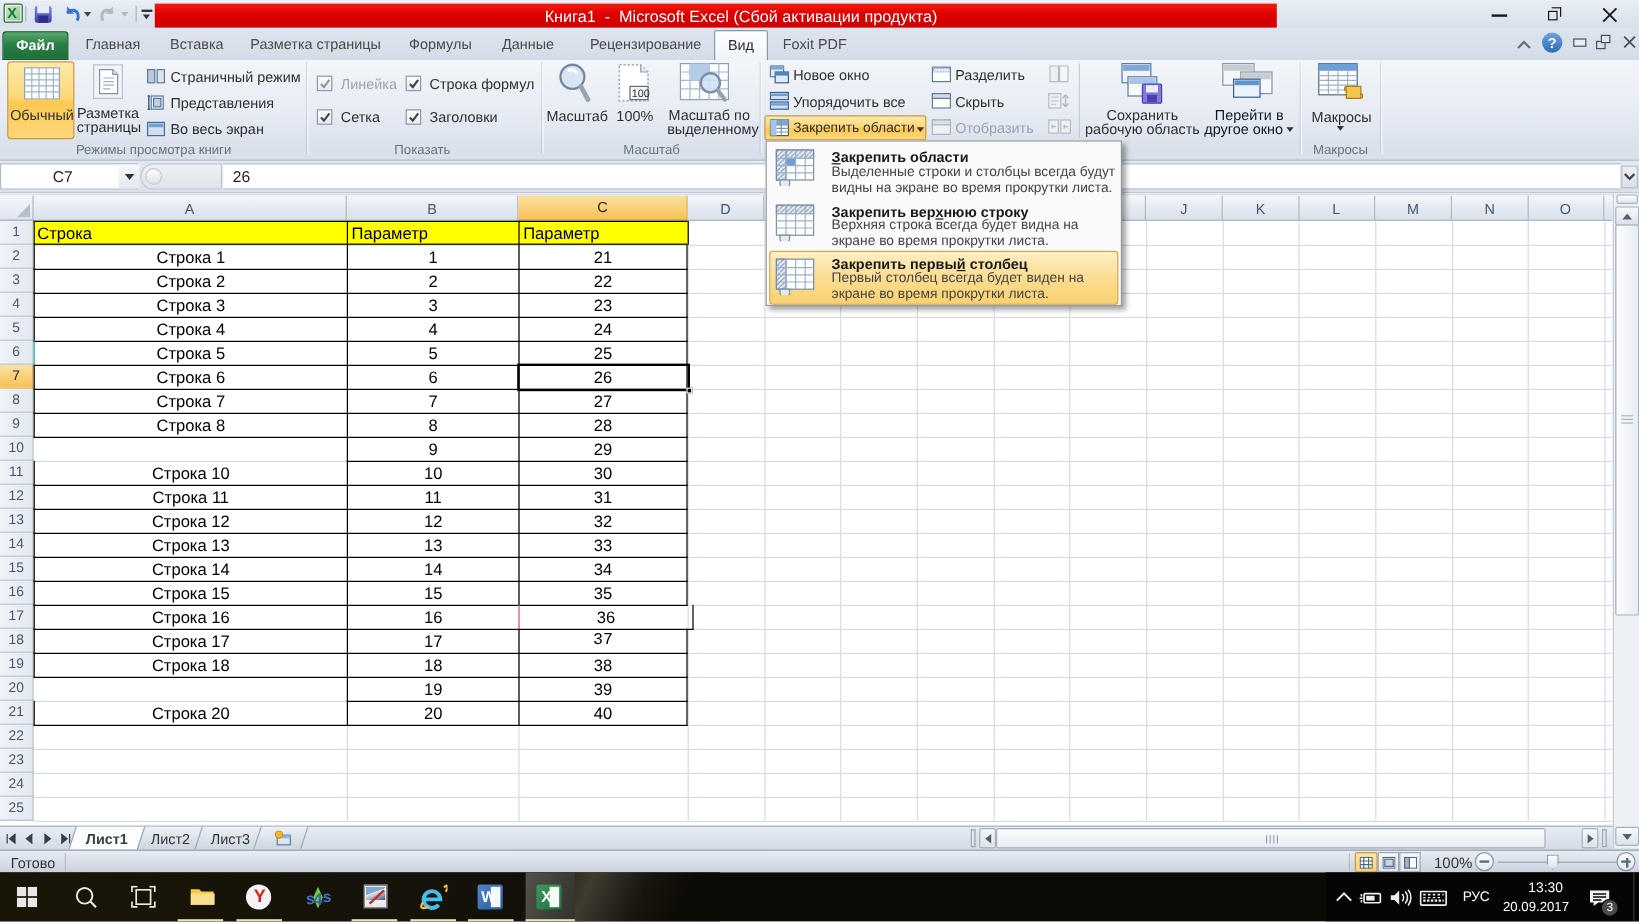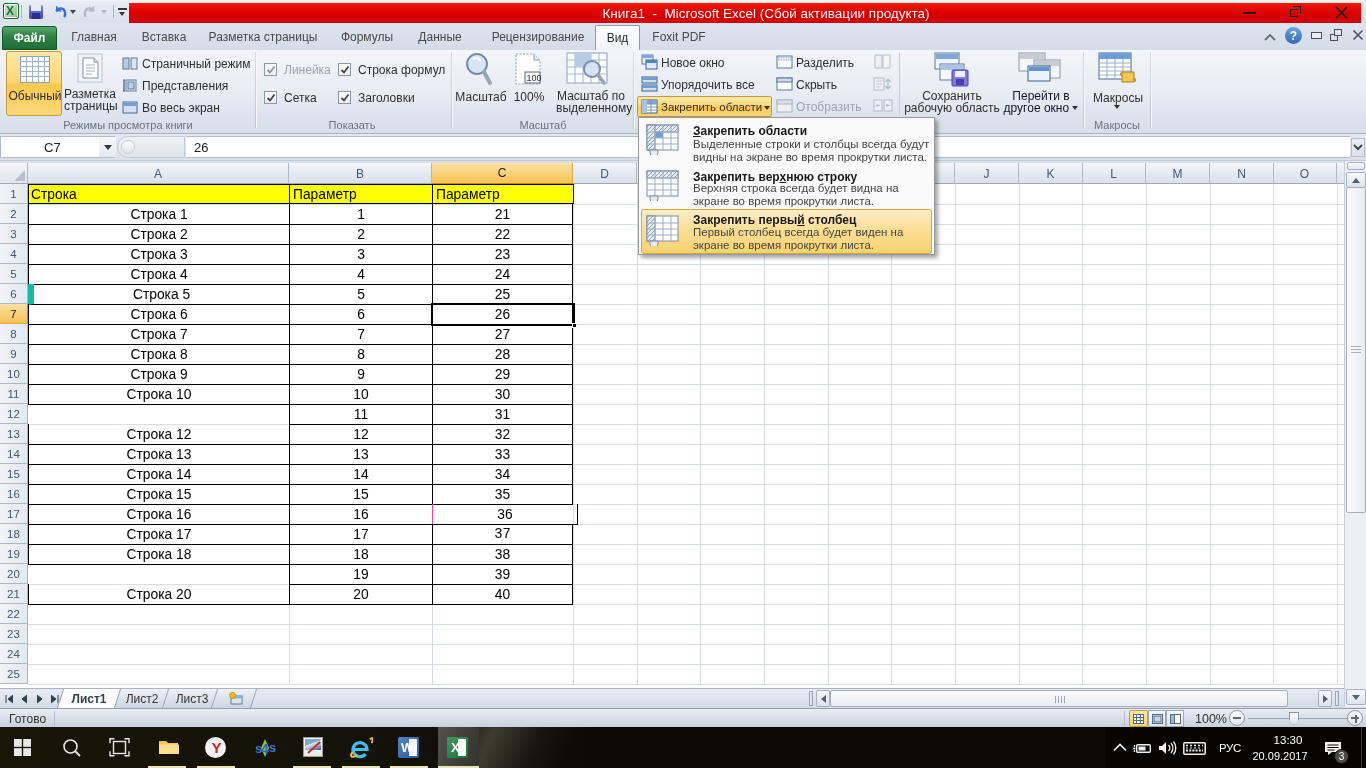--- a/index.html
+++ b/index.html
@@ -34,21 +34,21 @@
         <path d="M12 1.5 L12 7.5 L6 7.5" fill="#b4bac2"></path>
         <path d="M12 7 C9 3,4 4,3 8 C2.3 10.5,3 12,3.8 13.2" fill="none" stroke="#b4bac2" stroke-width="2.4"></path>
       </svg>
  </div>
  <div class="ab" style="left:101px;top:9px;width:0;height:0;border-left:3.5px solid transparent;border-right:3.5px solid transparent;border-top:4px solid #b4bac2;"></div>
  <div class="ab" style="left:113px;top:4px;width:1px;height:13px;background:#aab3bf;"></div>
 
  <div class="ab" style="left:118px;top:7px;width:9px;height:2px;background:#333;"></div>
  <div class="ab" style="left:119px;top:11px;width:0;height:0;border-left:3.5px solid transparent;border-right:3.5px solid transparent;border-top:4px solid #333;"></div>
 
- <div class="ab ctr" style="left:129px;top:2px;width:1232px;height:21px;background:linear-gradient(#f21a0a,#dc0000 45%,#d00000);text-align:center;">
+ <div class="ab ctr" style="left:129px;top:2px;width:935px;height:21px;background:linear-gradient(#f21a0a,#dc0000 45%,#d00000);text-align:center;">
    <span style="color:#fff;font-size:13.5px;position:relative;left:21px;">Книга1&nbsp; -&nbsp; Microsoft Excel (Сбой активации продукта)</span>
  </div>
 
  <div class="ab" style="left:1243px;top:11px;width:13px;height:2px;background:#1a1a1a;"></div>
  <div class="ab" style="left:1290px;top:8px;width:8px;height:8px;border:1.5px solid #1a1a1a;background:transparent;"></div>
  <div class="ab" style="left:1293px;top:5px;width:8px;height:8px;border-top:1.5px solid #1a1a1a;border-right:1.5px solid #1a1a1a;"></div>
  <svg class="ab" style="left:1335px;top:5px;" width="13" height="13">
       <path d="M1 1 L12 12 M12 1 L1 12" stroke="#1a1a1a" stroke-width="1.6"></path>
     </svg>
 </div>
@@ -407,38 +407,38 @@
     <div class="ab ctr" style="left:404px;top:20px;width:141px;height:21px;border-left:1px solid #000;border-bottom:1px solid #000;border-right:1px solid #000;font-size:13.8px;">21</div>
     <div class="ab ctr" style="left:0;top:40px;width:261px;height:21px;border-left:1px solid #000;border-bottom:1px solid #000;font-size:13.8px;">Строка 2</div>
     <div class="ab ctr" style="left:261px;top:40px;width:143px;height:21px;border-left:1px solid #000;border-bottom:1px solid #000;font-size:13.8px;">2</div>
     <div class="ab ctr" style="left:404px;top:40px;width:141px;height:21px;border-left:1px solid #000;border-bottom:1px solid #000;border-right:1px solid #000;font-size:13.8px;">22</div>
     <div class="ab ctr" style="left:0;top:60px;width:261px;height:21px;border-left:1px solid #000;border-bottom:1px solid #000;font-size:13.8px;">Строка 3</div>
     <div class="ab ctr" style="left:261px;top:60px;width:143px;height:21px;border-left:1px solid #000;border-bottom:1px solid #000;font-size:13.8px;">3</div>
     <div class="ab ctr" style="left:404px;top:60px;width:141px;height:21px;border-left:1px solid #000;border-bottom:1px solid #000;border-right:1px solid #000;font-size:13.8px;">23</div>
     <div class="ab ctr" style="left:0;top:80px;width:261px;height:21px;border-left:1px solid #000;border-bottom:1px solid #000;font-size:13.8px;">Строка 4</div>
     <div class="ab ctr" style="left:261px;top:80px;width:143px;height:21px;border-left:1px solid #000;border-bottom:1px solid #000;font-size:13.8px;">4</div>
     <div class="ab ctr" style="left:404px;top:80px;width:141px;height:21px;border-left:1px solid #000;border-bottom:1px solid #000;border-right:1px solid #000;font-size:13.8px;">24</div>
-    <div class="ab ctr" style="left:0;top:100px;width:261px;height:21px;border-left:6px solid #14b8a6;border-bottom:1px solid #000;font-size:13.8px;">Строка 5</div>
+    <div class="ab ctr" style="left:0;top:100px;width:261px;height:21px;border-left:1px solid #14b8a6;border-bottom:1px solid #000;font-size:13.8px;">Строка 5</div>
     <div class="ab ctr" style="left:261px;top:100px;width:143px;height:21px;border-left:1px solid #000;border-bottom:1px solid #000;font-size:13.8px;">5</div>
     <div class="ab ctr" style="left:404px;top:100px;width:141px;height:21px;border-left:1px solid #000;border-bottom:1px solid #000;border-right:1px solid #000;font-size:13.8px;">25</div>
     <div class="ab ctr" style="left:0;top:120px;width:261px;height:21px;border-left:1px solid #000;border-bottom:1px solid #000;font-size:13.8px;">Строка 6</div>
     <div class="ab ctr" style="left:261px;top:120px;width:143px;height:21px;border-left:1px solid #000;border-bottom:1px solid #000;font-size:13.8px;">6</div>
     <div class="ab ctr" style="left:404px;top:120px;width:141px;height:21px;border-left:1px solid #000;border-bottom:1px solid #000;border-right:1px solid #000;font-size:13.8px;">26</div>
     <div class="ab ctr" style="left:0;top:140px;width:261px;height:21px;border-left:1px solid #000;border-bottom:1px solid #000;font-size:13.8px;">Строка 7</div>
     <div class="ab ctr" style="left:261px;top:140px;width:143px;height:21px;border-left:1px solid #000;border-bottom:1px solid #000;font-size:13.8px;">7</div>
     <div class="ab ctr" style="left:404px;top:140px;width:141px;height:21px;border-left:1px solid #000;border-bottom:1px solid #000;border-right:1px solid #000;font-size:13.8px;">27</div>
     <div class="ab ctr" style="left:0;top:160px;width:261px;height:21px;border-left:1px solid #000;border-bottom:1px solid #000;font-size:13.8px;">Строка 8</div>
     <div class="ab ctr" style="left:261px;top:160px;width:143px;height:21px;border-left:1px solid #000;border-bottom:1px solid #000;font-size:13.8px;">8</div>
     <div class="ab ctr" style="left:404px;top:160px;width:141px;height:21px;border-left:1px solid #000;border-bottom:1px solid #000;border-right:1px solid #000;font-size:13.8px;">28</div>
-    <div class="ab ctr" style="left:0;top:180px;width:261px;height:21px;border-left:1px solid #000;border-bottom:1px solid #000;font-size:13.8px;">Строка 9</div>
     <div class="ab ctr" style="left:261px;top:180px;width:143px;height:21px;border-left:1px solid #000;border-bottom:1px solid #000;font-size:13.8px;">9</div>
     <div class="ab ctr" style="left:404px;top:180px;width:141px;height:21px;border-left:1px solid #000;border-bottom:1px solid #000;border-right:1px solid #000;font-size:13.8px;">29</div>
     <div class="ab ctr" style="left:0;top:200px;width:261px;height:21px;border-left:1px solid #000;border-bottom:1px solid #000;font-size:13.8px;">Строка 10</div>
     <div class="ab ctr" style="left:261px;top:200px;width:143px;height:21px;border-left:1px solid #000;border-bottom:1px solid #000;font-size:13.8px;">10</div>
     <div class="ab ctr" style="left:404px;top:200px;width:141px;height:21px;border-left:1px solid #000;border-bottom:1px solid #000;border-right:1px solid #000;font-size:13.8px;">30</div>
+    <div class="ab ctr" style="left:0;top:220px;width:261px;height:21px;border-left:1px solid #000;border-bottom:1px solid #000;font-size:13.8px;">Строка 11</div>
     <div class="ab ctr" style="left:261px;top:220px;width:143px;height:21px;border-left:1px solid #000;border-bottom:1px solid #000;font-size:13.8px;">11</div>
     <div class="ab ctr" style="left:404px;top:220px;width:141px;height:21px;border-left:1px solid #000;border-bottom:1px solid #000;border-right:1px solid #000;font-size:13.8px;">31</div>
     <div class="ab ctr" style="left:0;top:240px;width:261px;height:21px;border-left:1px solid #000;border-bottom:1px solid #000;font-size:13.8px;">Строка 12</div>
     <div class="ab ctr" style="left:261px;top:240px;width:143px;height:21px;border-left:1px solid #000;border-bottom:1px solid #000;font-size:13.8px;">12</div>
     <div class="ab ctr" style="left:404px;top:240px;width:141px;height:21px;border-left:1px solid #000;border-bottom:1px solid #000;border-right:1px solid #000;font-size:13.8px;">32</div>
     <div class="ab ctr" style="left:0;top:260px;width:261px;height:21px;border-left:1px solid #000;border-bottom:1px solid #000;font-size:13.8px;text-align:right;">Строка 13</div>
     <div class="ab ctr" style="left:261px;top:260px;width:143px;height:21px;border-left:1px solid #000;border-bottom:1px solid #000;font-size:13.8px;">13</div>
     <div class="ab ctr" style="left:404px;top:260px;width:141px;height:21px;border-left:1px solid #000;border-bottom:1px solid #000;border-right:1px solid #000;font-size:13.8px;">33</div>
     <div class="ab ctr" style="left:0;top:280px;width:261px;height:21px;border-left:1px solid #000;border-bottom:1px solid #000;font-size:13.8px;">Строка 14</div>
     <div class="ab ctr" style="left:261px;top:280px;width:143px;height:21px;border-left:1px solid #000;border-bottom:1px solid #000;font-size:13.8px;">14</div>

